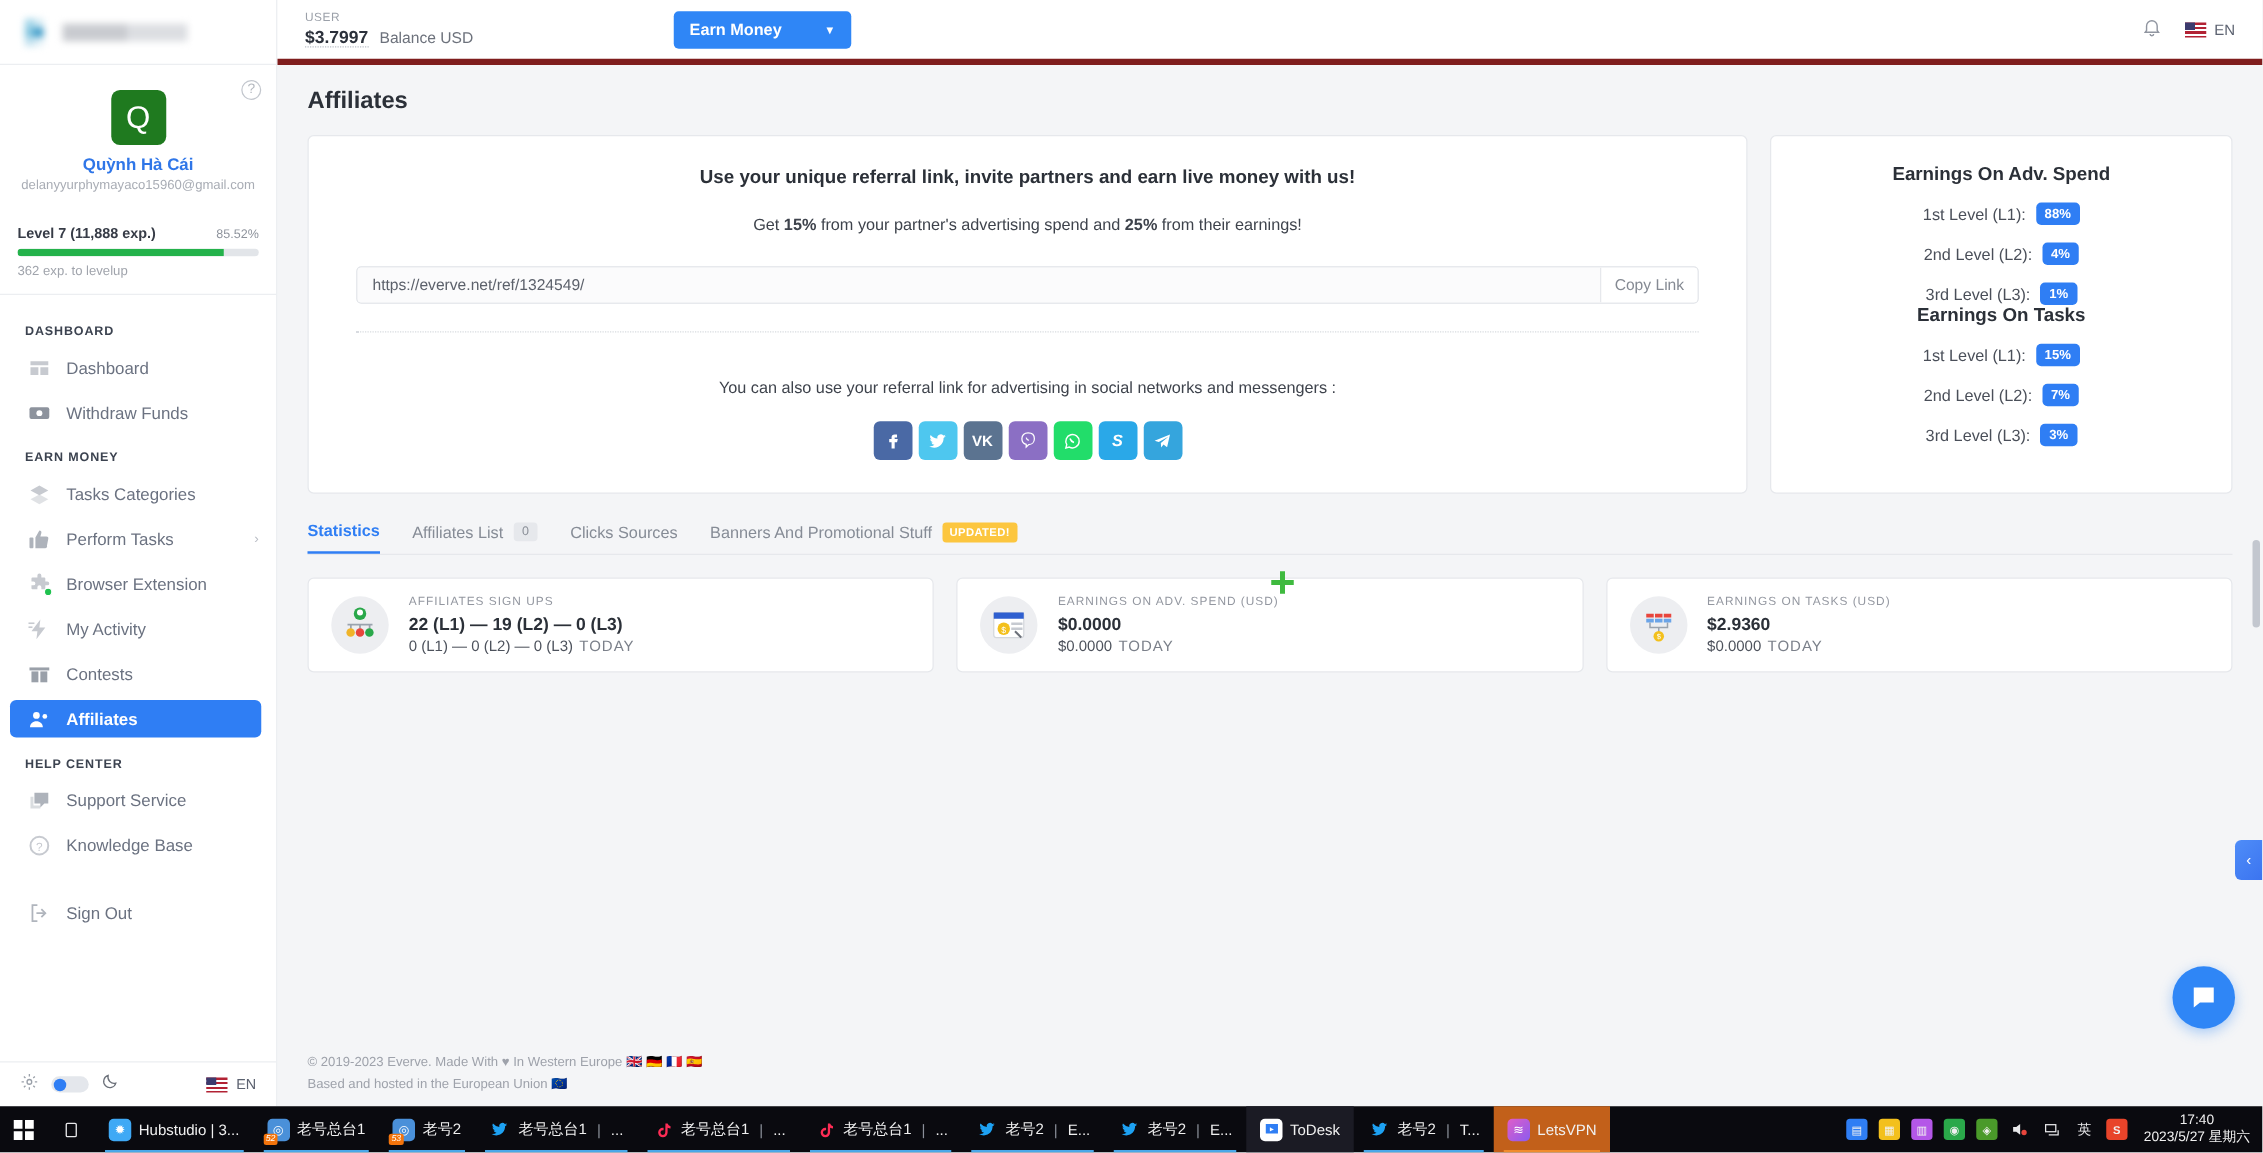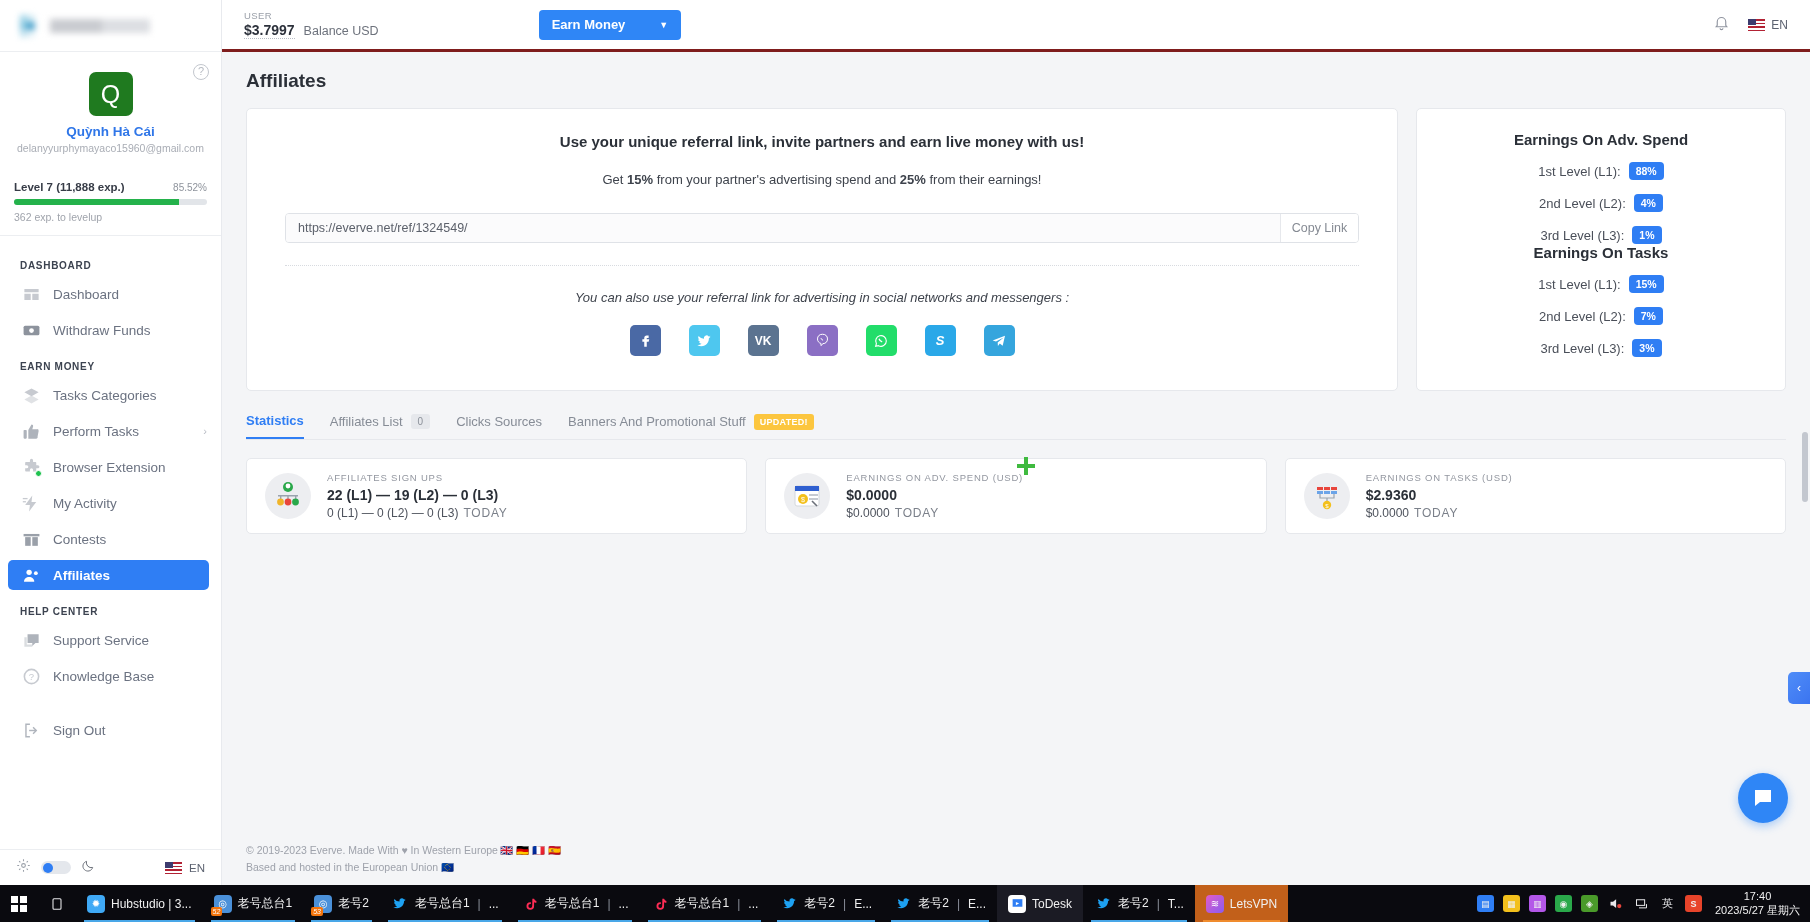--- a/index.html
+++ b/index.html
@@ -98,21 +98,21 @@
   }
   .flag::before {
     content: ""; position: absolute; left: 0; top: 0; width: 8px; height: 6.5px;
     background: #3c3b6e;
   }
   .side-foot .lng { font-size: 11.5px; color: #5c6270; margin-left: 2px; }
 
   
   .topbar {
     position: absolute; left: 222px; top: 0; width: 1588px; height: 52px;
-    background: #fff; border-bottom: 3px solid #7f1d1d;
+    background: #fff; border-bottom: 5px solid #7f1d1d;
     display: flex; align-items: center; padding: 0 22px;
   }
   .user-block { display: flex; flex-direction: column; justify-content: center; }
   .user-cap { font-size: 9.5px; color: #9ba0a9; letter-spacing: .4px; }
   .user-bal { display: flex; align-items: baseline; gap: 9px; margin-top: 1px; }
   .bal-amt {
     font-size: 14px; font-weight: bold; color: #2c313b;
     border-bottom: 1px dotted #b9bec6; cursor: pointer;
   }
   .bal-lbl { font-size: 12.5px; color: #6d727c; }
@@ -153,22 +153,22 @@
     flex: 1; border: none; outline: none; background: #fbfbfc;
     padding: 0 12px; font-size: 12.5px; color: #5c616b;
     font-family: "Liberation Sans", sans-serif;
   }
   .copy-btn {
     width: 78px; background: #fff; border: none; border-left: 1px solid #e6e8ec;
     font-size: 12.5px; color: #858a93; cursor: pointer;
     font-family: "Liberation Sans", sans-serif;
   }
   .dotted { border-top: 1px dotted #d8dbe0; margin: 22px 18px 0; }
-  .soc-cap { text-align: center; font-size: 13px; color: #3e434c; margin-top: 24px; font-style: italic; }
-  .soc-row { display: flex; justify-content: center; gap: 28px; margin-top: 20px; }
+  .soc-cap { text-align: center; font-size: 13px; color: #3e434c; margin-top: 36px; }
+  .soc-row { display: flex; justify-content: center; gap: 5px; margin-top: 20px; }
   .soc {
     width: 31px; height: 31px; border-radius: 5px; cursor: pointer;
     display: flex; align-items: center; justify-content: center;
     color: #fff; font-size: 15px; font-weight: bold;
   }
   .cursor-mark {
     position: absolute; left: 795px; top: 405px; width: 18px; height: 18px;
     pointer-events: none;
   }
   .cursor-mark::before, .cursor-mark::after {

